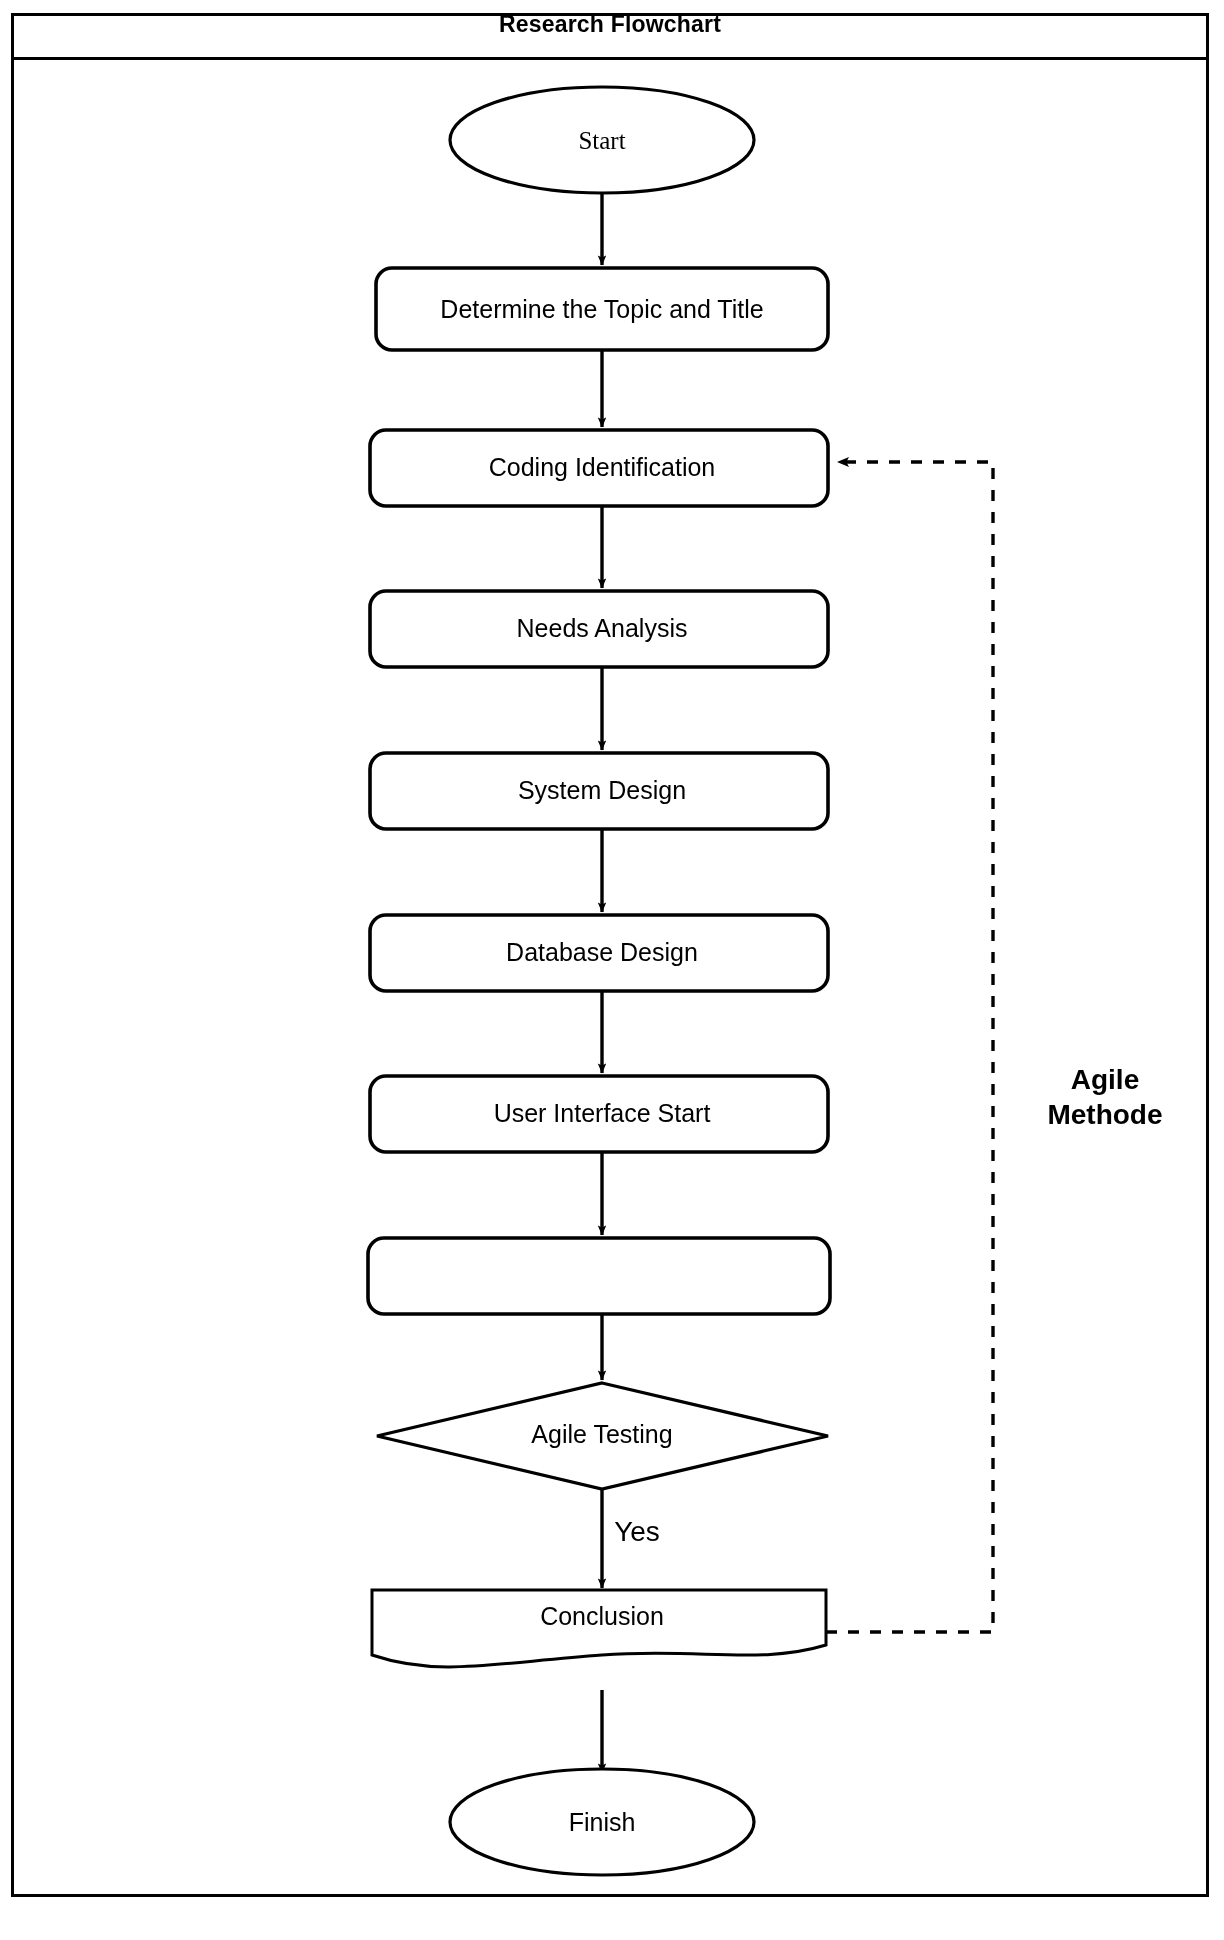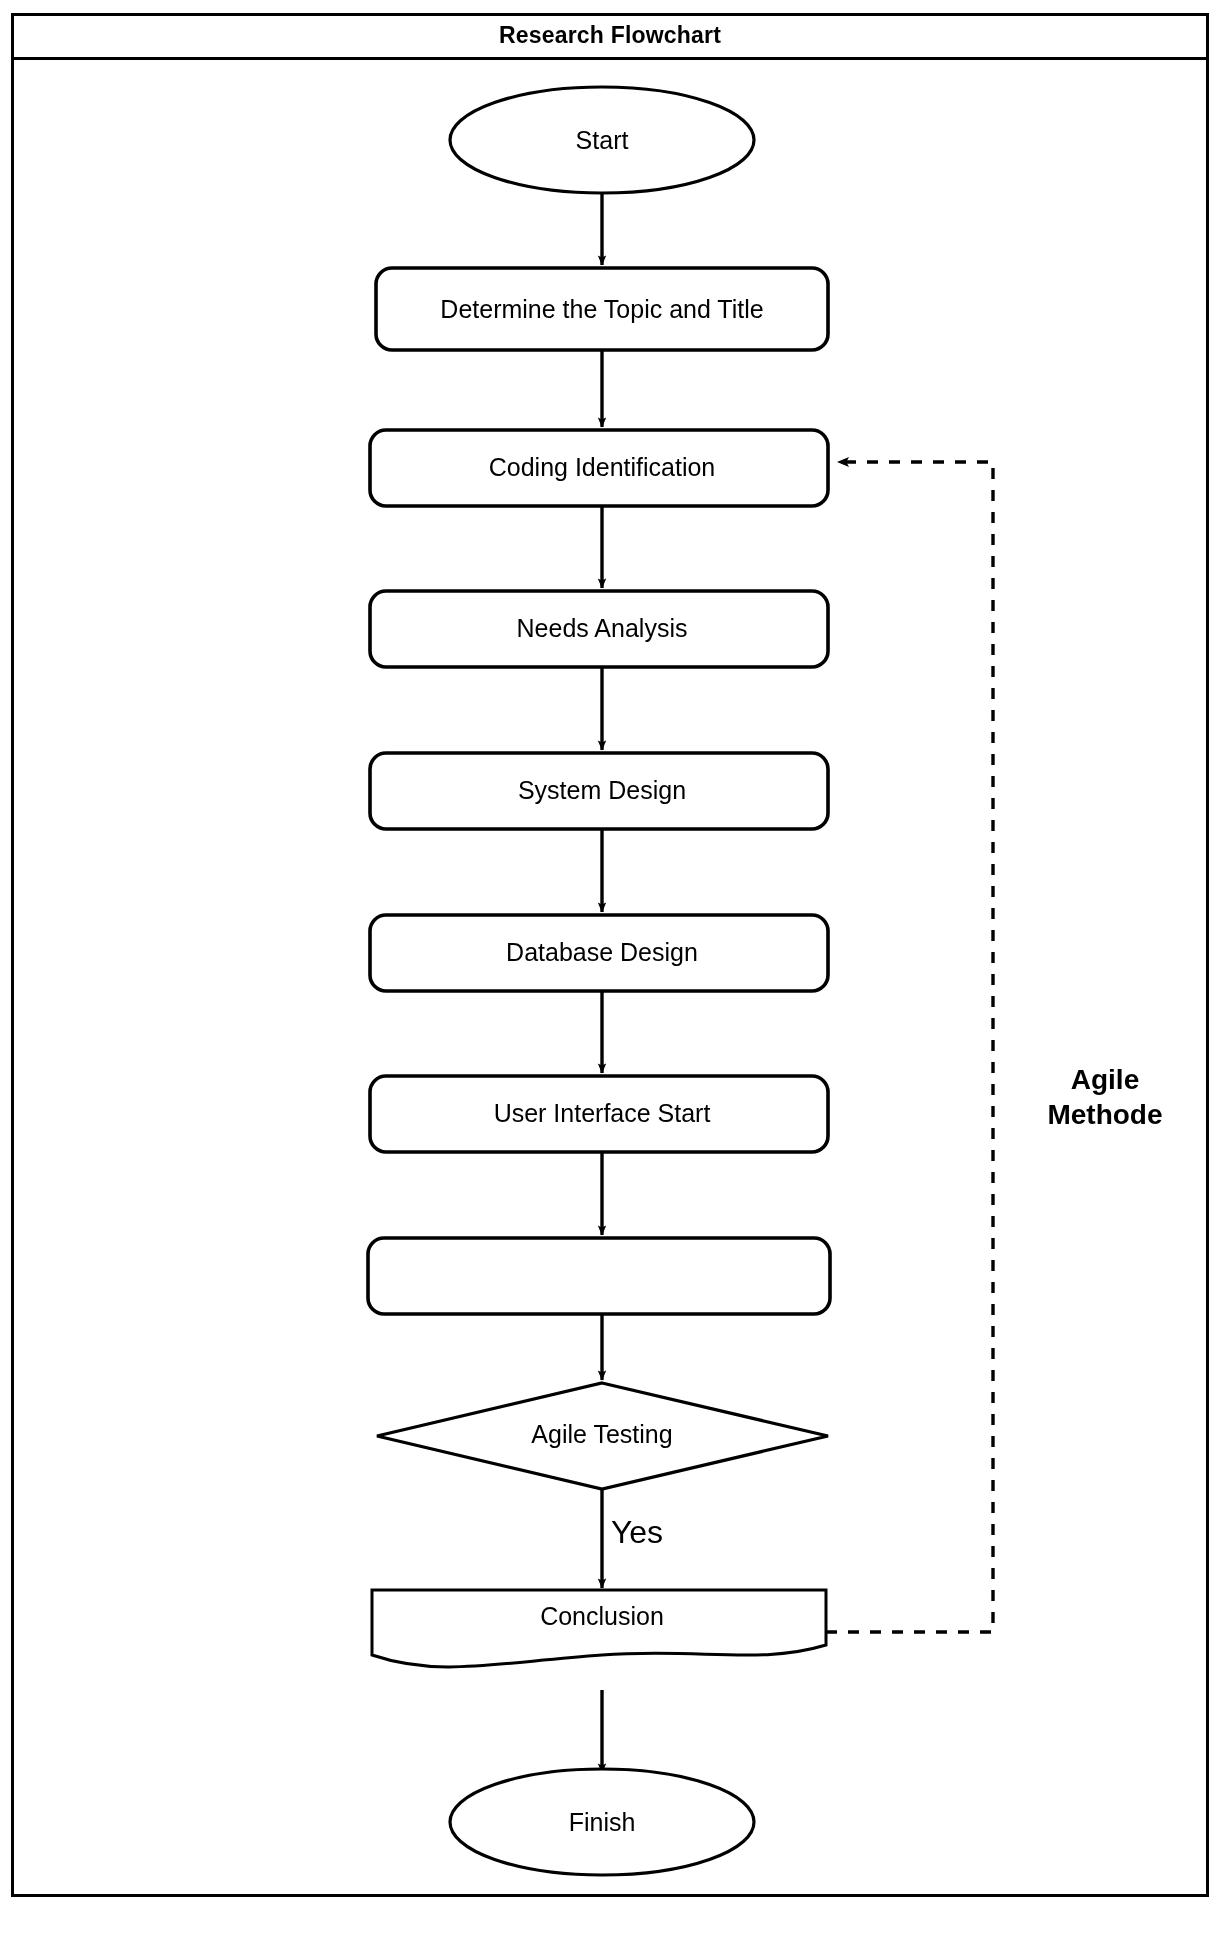--- a/index.html
+++ b/index.html
@@ -32,21 +32,21 @@
   }
   .title-bar {
     position: absolute;
     left: 11px;
     top: 13px;
     width: 1198px;
     height: 47px;
     border-bottom: 3px solid #000000;
     box-sizing: border-box;
     display: flex;
-    align-items: center;
+    align-items: flex-start;
     justify-content: center;
   }
   .title-text {
     font-size: 23px;
     font-weight: bold;
     letter-spacing: 0.2px;
     color: #000000;
     line-height: 1;
   }
   .canvas {
@@ -61,21 +61,21 @@
     text-align: center;
     font-size: 25px;
     color: #000000;
     line-height: 1.1;
     white-space: nowrap;
     transform: translate(-50%, -50%);
     pointer-events: none;
   }
   .edge-label {
     position: absolute;
-    font-size: 32px;
+    font-size: 28px;
     color: #000000;
     white-space: nowrap;
     transform: translate(-50%, -50%);
   }
   .side-label {
     position: absolute;
     text-align: center;
     font-size: 28px;
     font-weight: bold;
     color: #000000;
@@ -180,21 +180,21 @@
       <path d="M 372 1590 L 826 1590 L 826 1645
                C 760 1665 700 1648 602 1655
                C 500 1662 440 1678 372 1655 Z" fill="#ffffff" stroke="#000000" stroke-width="3.0"></path>
     </g>
 
     <g>
       <ellipse cx="602" cy="1822" rx="152" ry="53" fill="#ffffff" stroke="#000000" stroke-width="3.2"></ellipse>
     </g>
   </svg>
 
-  <div class="node-label" style="left:602px; top:141px;">Start</div>
+  <div class="node-label" style="left:602px; top:141px;font-family:Liberation Serif, serif;">Start</div>
 
   <div class="node-label" style="left:602px; top:310px;">Determine the Topic and Title</div>
 
   <div class="node-label" style="left:602px; top:468px;">Coding Identification</div>
 
   <div class="node-label" style="left:602px; top:629px;">Needs Analysis</div>
 
   <div class="node-label" style="left:602px; top:791px;">System Design</div>
 
   <div class="node-label" style="left:602px; top:953px;">Database Design</div>

